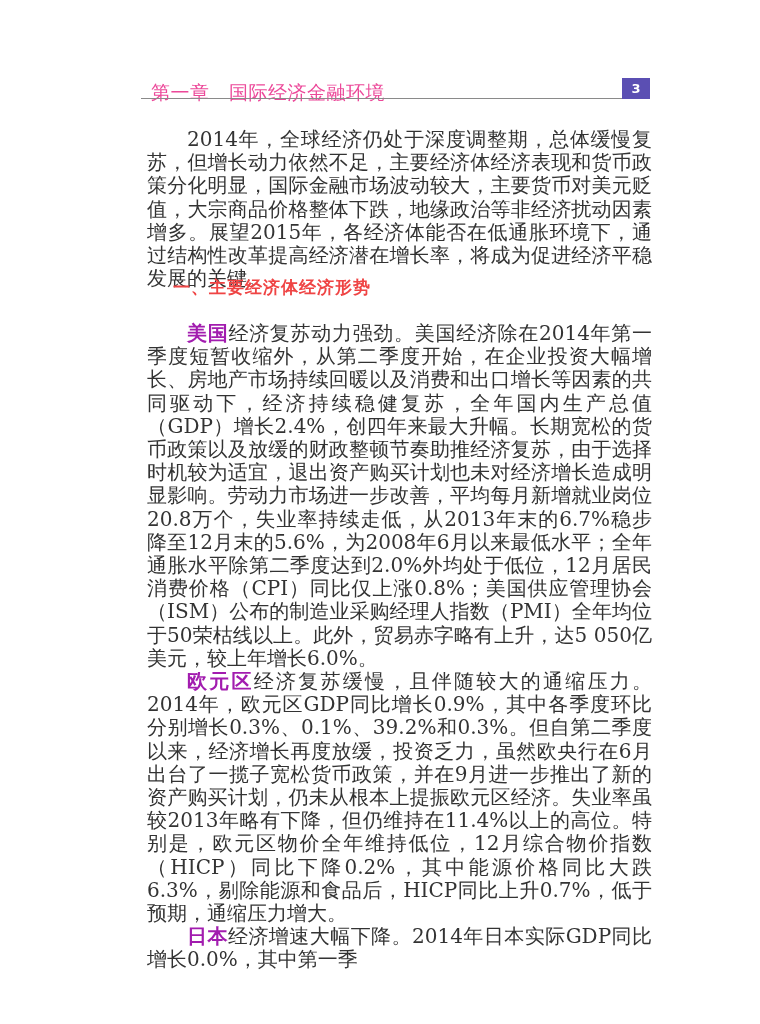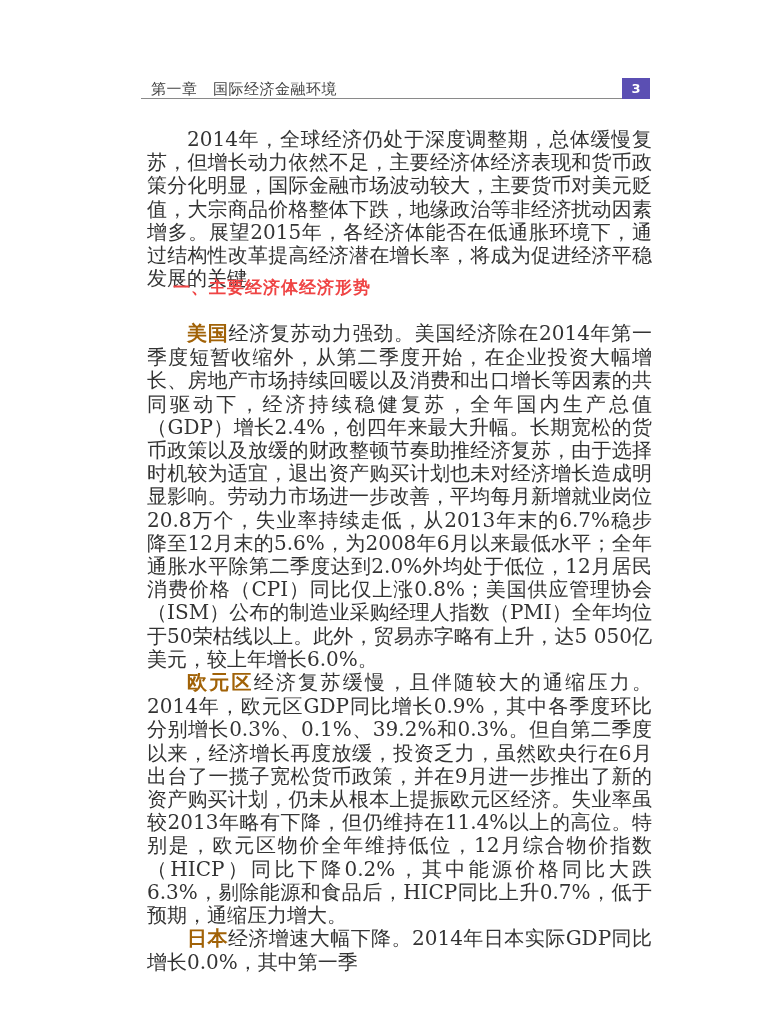--- a/index.html
+++ b/index.html
@@ -9,21 +9,21 @@
       position: relative;
       overflow: hidden;
       font-family: "DejaVu Serif", "Liberation Serif", serif;
       color: #2a2a2a;
     }
     .header {
       position: absolute; left: 141px; top: 78px; width: 509px; height: 21px;
     }
     .header-title {
       position: absolute; left: 10px; top: 2px;
-      font-size: 15px; color: #404040;
+      font-size: 19px; color: #ec4899;
       letter-spacing: 0.5px;
       white-space: pre;
     }
     .header-line {
       position: absolute; left: 0; top: 20px; width: 481px; height: 1px;
       background: #8a8a8a;
     }
     .page-num {
       position: absolute; left: 481px; top: 0; width: 28px; height: 21px;
       background: #5b4fb3; color: #fff;
@@ -37,21 +37,21 @@
       text-align: justify;
       color: #333;
     }
     .body-text p { margin: 0; text-indent: 2em; }
     .section-heading {
       position: absolute; left: 173px; top: 276px;
       font-family: "DejaVu Sans", "Liberation Sans", sans-serif;
       font-size: 17px; font-weight: bold; color: #ef4444;
       letter-spacing: 1px;
     }
-    .lead { font-weight: bold; color: #a16207; font-family: Liberation Mono, monospace; }
+    .lead { font-weight: bold; color: #a21caf; }
   </style>
 </head>
 <body>
 
 <div class="header">
   <div class="header-title">第一章　国际经济金融环境</div>
   <div class="header-line"></div>
   <div class="page-num">3</div>
 </div>
 

